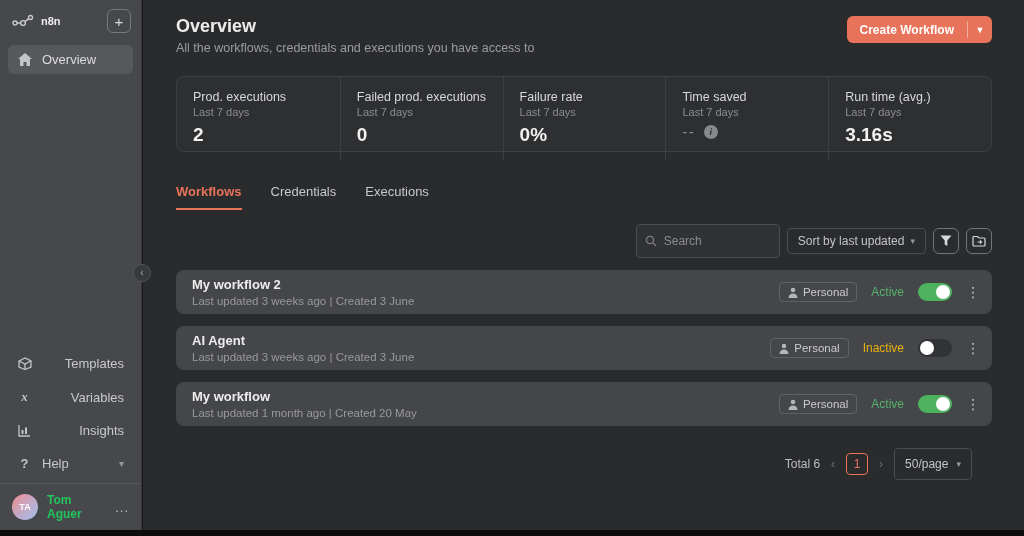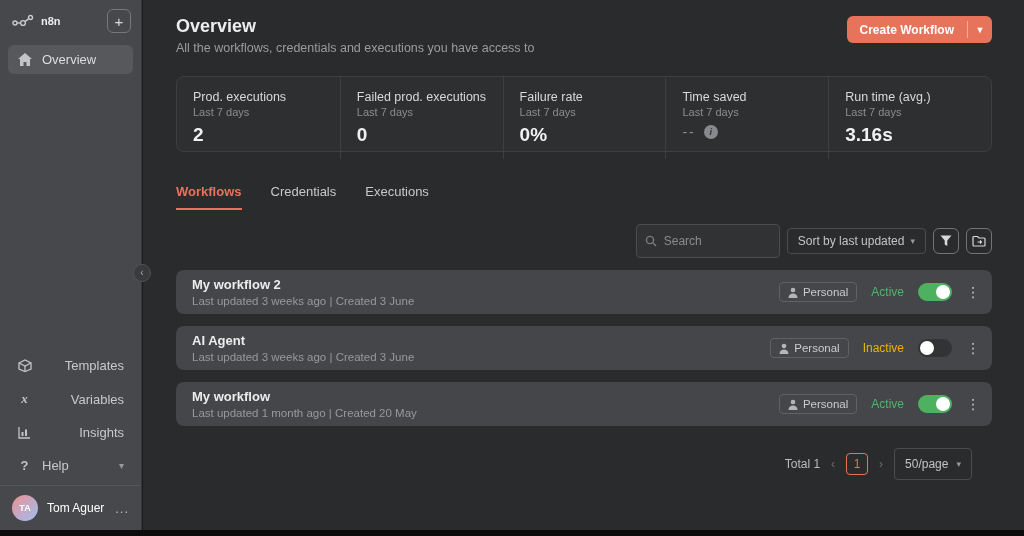--- a/index.html
+++ b/index.html
@@ -39,21 +39,21 @@
   .side-item .chev-right { margin-left:auto; color:#97989b; font-size:10px; }
   .user-row {
     border-top:1px solid #55565a; padding:9px 12px; display:flex; align-items:center; gap:9px;
   }
   .avatar {
     width:26px; height:26px; border-radius:50%;
     background:linear-gradient(135deg,#ef8f8a 0%,#c9a5c0 45%,#9fc0ee 100%);
     color:#fff; font-size:9px; font-weight:bold;
     display:flex; align-items:center; justify-content:center;
   }
-  .user-name { font-size:12px; color:#ffffff; flex:1; }
+  .user-name { font-size:12px; color:#22c55e; flex:1;font-weight:bold; }
   .user-menu { color:#bcbdc0; font-size:13px; letter-spacing:1px; cursor:pointer; }
   .collapse-btn {
     position:absolute; left:133px; top:264px; width:18px; height:18px; border-radius:50%;
     background:#393a3c; border:1px solid #525355; color:#aeafb2;
     font-size:10px; line-height:16px; text-align:center; cursor:pointer; z-index:5;
   }
 
   
   .main {
     position:absolute; left:143px; top:0; width:881px; height:530px;
@@ -365,21 +365,21 @@
         <span class="toggle on">
             <span class="knob"></span>
           </span>
         <span class="kebab">⋮</span>
       </div>
     </div>
 
   </div>
 
   <div class="pagination">
-    <span>Total 1</span>
+    <span>Total 6</span>
     <span class="pg-chev">‹</span>
     <span class="pg-page">1</span>
     <span class="pg-chev">›</span>
     <span class="pg-size">
       <span>50/page</span>
       <span class="chev-down">▾</span>
     </span>
   </div>
 
 </div>

